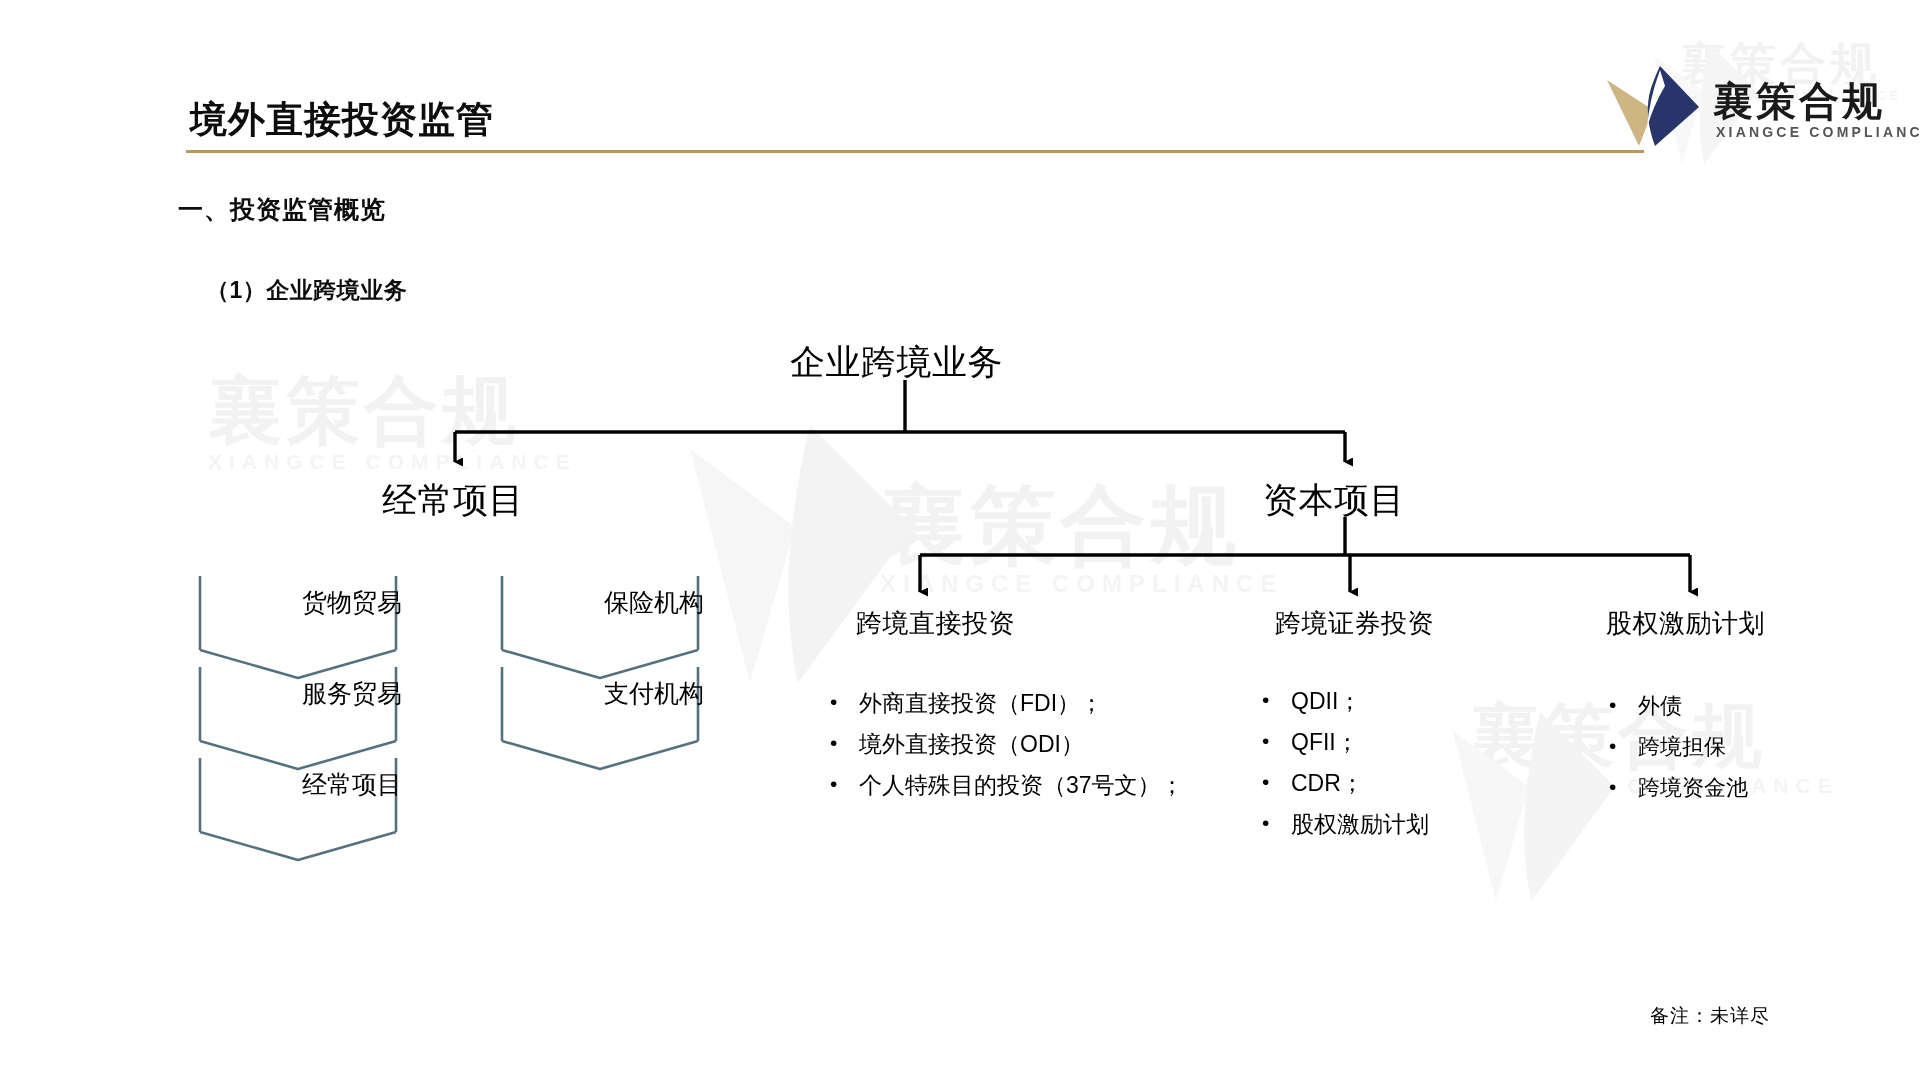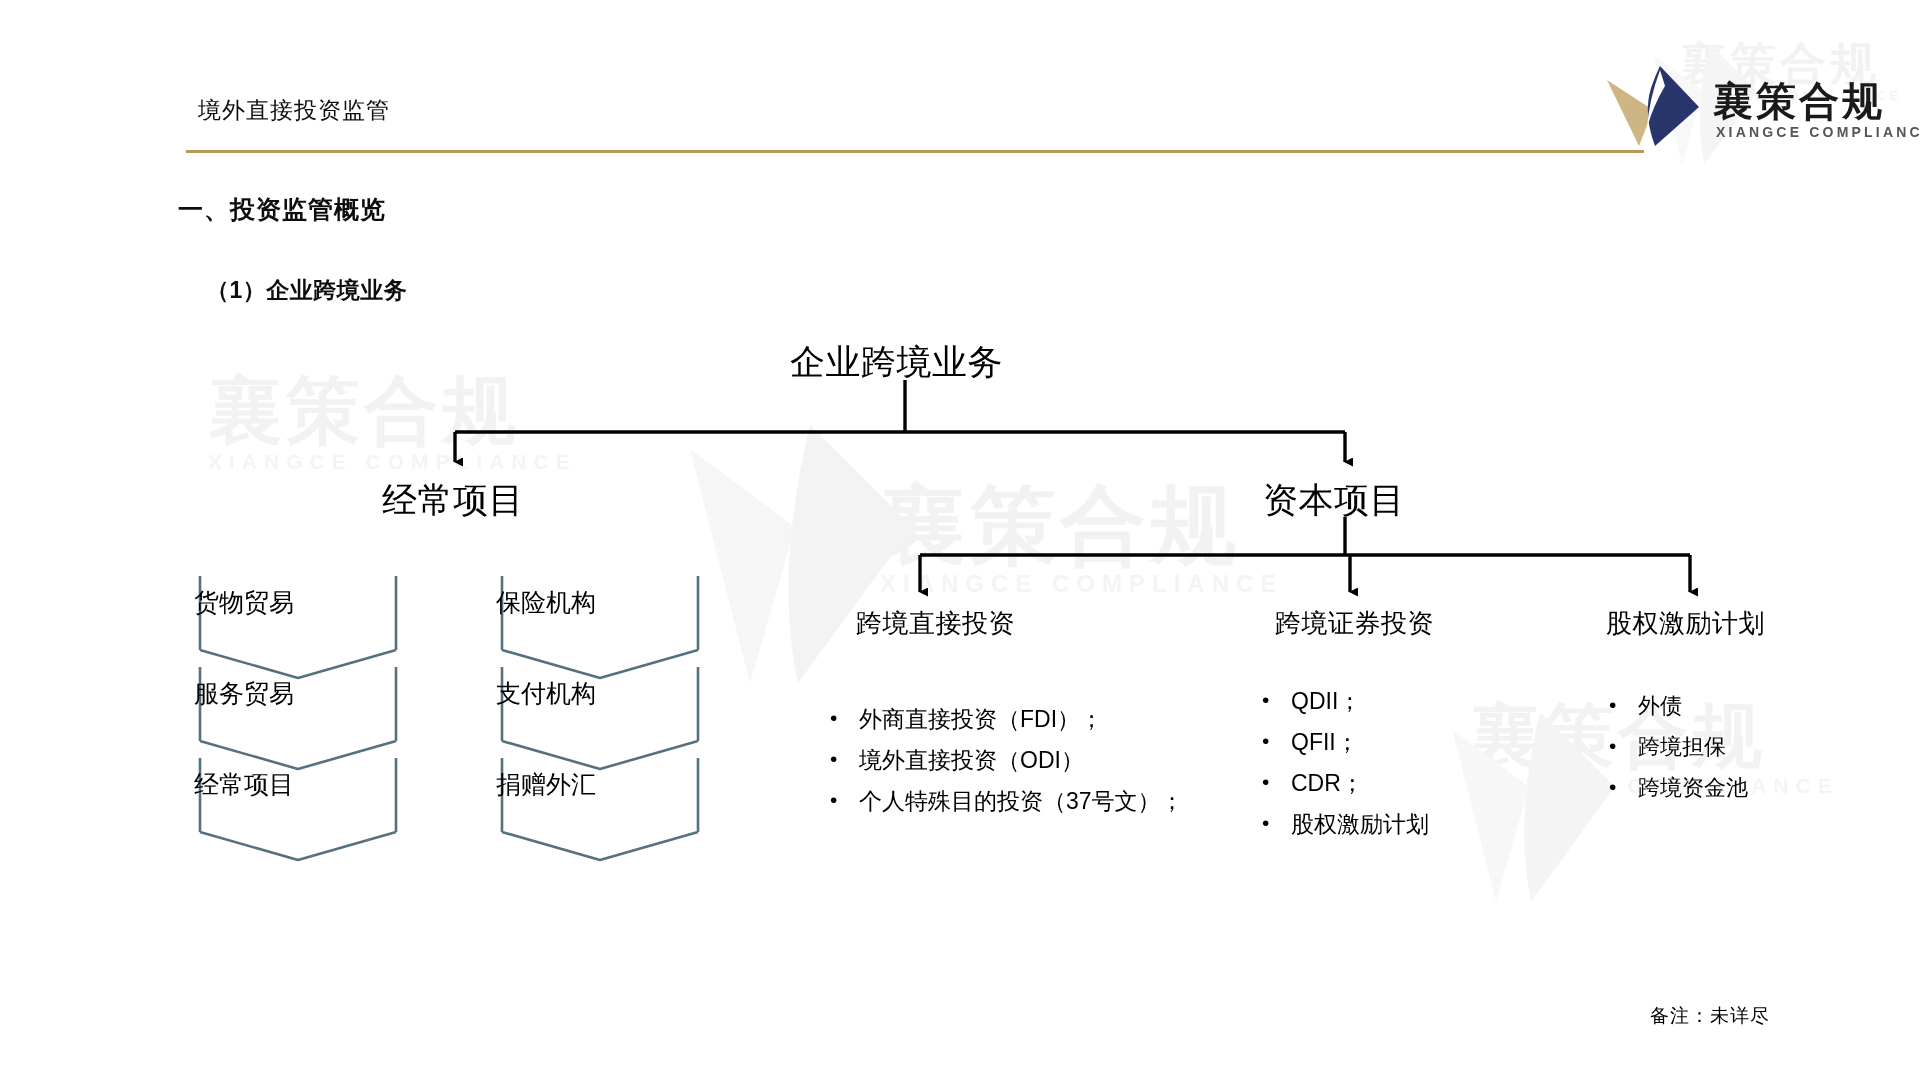--- a/index.html
+++ b/index.html
@@ -42,24 +42,24 @@
   .wm-mark {
     position: absolute;
     pointer-events: none;
     z-index: 0;
     opacity: 1;
   }
 
   
   .page-title {
     position: absolute;
-    left: 198px;
+    left: 190px;
     top: 95px;
-    font-size: 23px;
-    font-weight: 400;
+    font-size: 37px;
+    font-weight: 700;
     letter-spacing: 1px;
     color: #0d0d0d;
     z-index: 5;
   }
   .title-rule {
     position: absolute;
     left: 186px;
     top: 150px;
     width: 1458px;
     height: 3px;
@@ -149,21 +149,21 @@
   .chev {
     position: absolute;
     width: 208px;
     height: 108px;
   }
   .chev-label {
     position: absolute;
     top: 14px;
     left: 0;
     width: 208px;
-    text-align: left;
+    text-align: right;
     font-size: 25px;
     color: #000000;
     white-space: nowrap;
   }
 
   
   .blist {
     position: absolute;
     z-index: 4;
     list-style: none;
@@ -179,21 +179,21 @@
     white-space: nowrap;
   }
   .blist li::before {
     content: "\2022";
     position: absolute;
     left: 4px;
     top: -1px;
     font-size: 21px;
     color: #000000;
   }
-  .blist-a { left: 826px;  top: 692px; margin-top: 16px; }
+  .blist-a { left: 826px;  top: 692px; }
   .blist-a li { margin-bottom: 18px; }
   .blist-b { left: 1258px; top: 690px; }
   .blist-b li { margin-bottom: 18px; }
   .blist-c { left: 1605px; top: 695px; }
   .blist-c li { margin-bottom: 19px; font-size: 22px; }
 
   
   .footnote {
     position: absolute;
     left: 1650px;
@@ -315,26 +315,20 @@
     <div class="chev-label">保险机构</div>
   </div>
 
   <div class="chev" style="left:496px; top:663px;">
     <svg width="208" height="108" viewBox="0 0 208 108">
       <path d="M6,78 L104,106 L202,78 M6,78 L6,4 M202,78 L202,4" stroke="#55707f" stroke-width="2.6" fill="none" stroke-linejoin="round"></path>
     </svg>
     <div class="chev-label">支付机构</div>
   </div>
 
-  <div class="chev" style="left:496px; top:754px;">
-    <svg width="208" height="108" viewBox="0 0 208 108">
-      <path d="M6,78 L104,106 L202,78 M6,78 L6,4 M202,78 L202,4" stroke="#55707f" stroke-width="2.6" fill="none" stroke-linejoin="round"></path>
-    </svg>
-    <div class="chev-label">捐赠外汇</div>
-  </div>
 
 </div>
 
 <ul class="blist blist-a">
   <li>外商直接投资（FDI）；</li>
   <li>境外直接投资（ODI）</li>
   <li>个人特殊目的投资（37号文）；</li>
 </ul>
 
 <ul class="blist blist-b">

